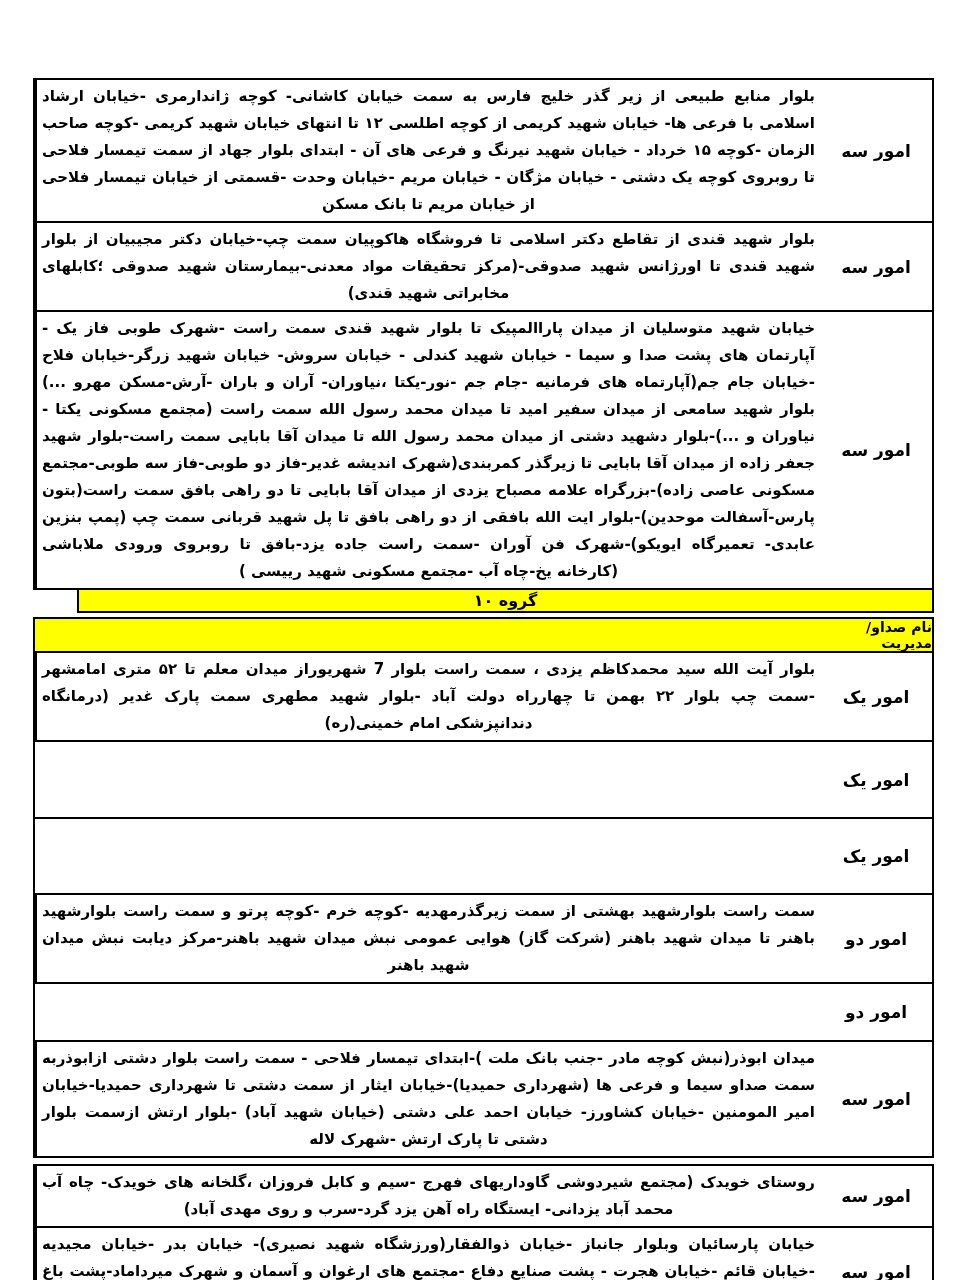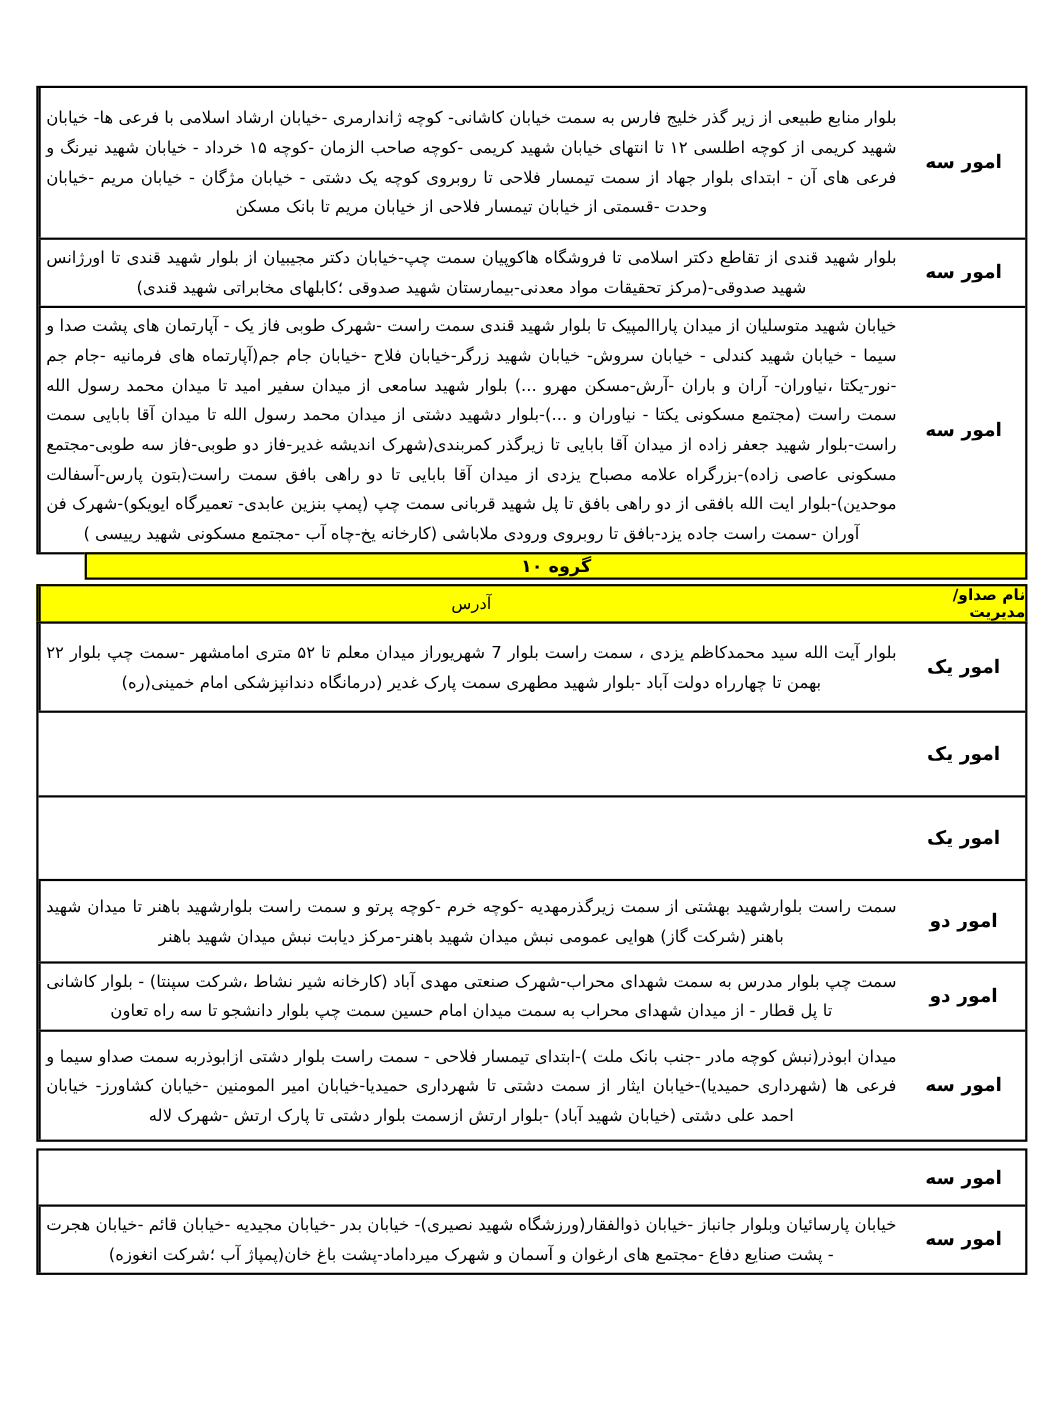--- a/index.html
+++ b/index.html
@@ -53,21 +53,21 @@
   .cell-addr {
     flex: 1 1 auto;
     border-left: 2px solid #000000; 
     display: flex;
     align-items: center;
     box-sizing: border-box;
   }
   .cell-addr .txt {
     width: 100%;
     padding: 3px 5px;
-    font-weight: normal;
+    font-weight: bold;
     font-size: 15px;
     line-height: 27px;
     text-align: justify;
     text-align-last: center;
   }
   .group-row {
     min-height: 21px;
     display: flex;
     align-items: center;
     justify-content: center;
@@ -115,23 +115,20 @@
         </div>
       </div>
 
     <div class="section sec-group yellow">
       <div class="group-row">گروه ۱۰</div>
     </div>
 
     <div class="section sec-header yellow hdr">
       <div class="row hdr-row">
         <div class="cell-dept">نام صداو/مدیریت</div>
-        <div class="cell-addr">
-          <div class="txt">آدرس</div>
-        </div>
       </div>
     </div>
 
     <div class="section sec-mid">
 
         <div class="row" style="min-height: 79px;">
           <div class="cell-dept">امور یک</div>
           <div class="cell-addr">
             <div class="txt">بلوار آیت الله سید محمدکاظم یزدی ، سمت راست  بلوار 7 شهریوراز میدان معلم تا ۵۲ متری امامشهر  -سمت چپ بلوار ۲۲ بهمن تا چهارراه دولت آباد  -بلوار شهید مطهری سمت پارک غدیر (درمانگاه دندانپزشکی امام  خمینی(ره)</div>
           </div>
@@ -147,37 +144,37 @@
 
         <div class="row" style="min-height: 75px;">
           <div class="cell-dept">امور دو</div>
           <div class="cell-addr">
             <div class="txt">سمت راست بلوارشهید  بهشتی از سمت زیرگذرمهدیه  -کوچه خرم  -کوچه پرتو و سمت راست بلوارشهید باهنر تا میدان شهید باهنر (شرکت گاز) هوایی عمومی  نبش میدان شهید باهنر-مرکز دیابت نبش میدان شهید باهنر</div>
           </div>
         </div>
 
         <div class="row" style="min-height: 58px;">
           <div class="cell-dept">امور دو</div>
-          <div class="cell-addr">
-            <div class="txt">سمت چپ بلوار مدرس به سمت شهدای محراب-شهرک صنعتی مهدی آباد (کارخانه شیر نشاط ،شرکت سپنتا) - بلوار کاشانی تا پل قطار  - از میدان شهدای محراب به سمت میدان امام حسین سمت چپ بلوار دانشجو تا سه راه تعاون</div>
-          </div>
         </div>
 
         <div class="row" style="min-height: 100px;">
           <div class="cell-dept">امور سه</div>
           <div class="cell-addr">
             <div class="txt">میدان ابوذر(نبش کوچه مادر -جنب بانک ملت )-ابتدای تیمسار فلاحی - سمت راست بلوار دشتی ازابوذربه سمت صداو سیما  و فرعی ها (شهرداری حمیدیا)-خیابان ایثار از سمت دشتی تا شهرداری حمیدیا-خیابان امیر المومنین -خیابان کشاورز- خیابان احمد علی دشتی (خیابان شهید آباد) -بلوار ارتش ازسمت بلوار دشتی تا پارک ارتش -شهرک لاله</div>
           </div>
         </div>
       </div>
 
     <div class="section sec-low">
 
         <div class="row" style="min-height: 49px;">
           <div class="cell-dept">امور سه</div>
+          <div class="cell-addr">
+            <div class="txt">روستای خویدک (مجتمع شیردوشی گاوداریهای فهرج  -سیم و کابل فروزان ،گلخانه های خویدک- چاه آب محمد آباد یزدانی- ایستگاه راه آهن یزد گرد-سرب و روی مهدی آباد)</div>
+          </div>
         </div>
 
         <div class="row" style="min-height: 49px;">
           <div class="cell-dept">امور سه</div>
           <div class="cell-addr">
             <div class="txt">خیابان پارسائیان وبلوار جانباز  -خیابان ذوالفقار(ورزشگاه شهید نصیری)- خیابان بدر  -خیابان مجیدیه  -خیابان قائم  -خیابان هجرت - پشت صنایع دفاع  -مجتمع های ارغوان و آسمان و شهرک میرداماد-پشت باغ خان(پمپاژ آب ؛شرکت انغوزه)</div>
           </div>
         </div>
       </div>
 

